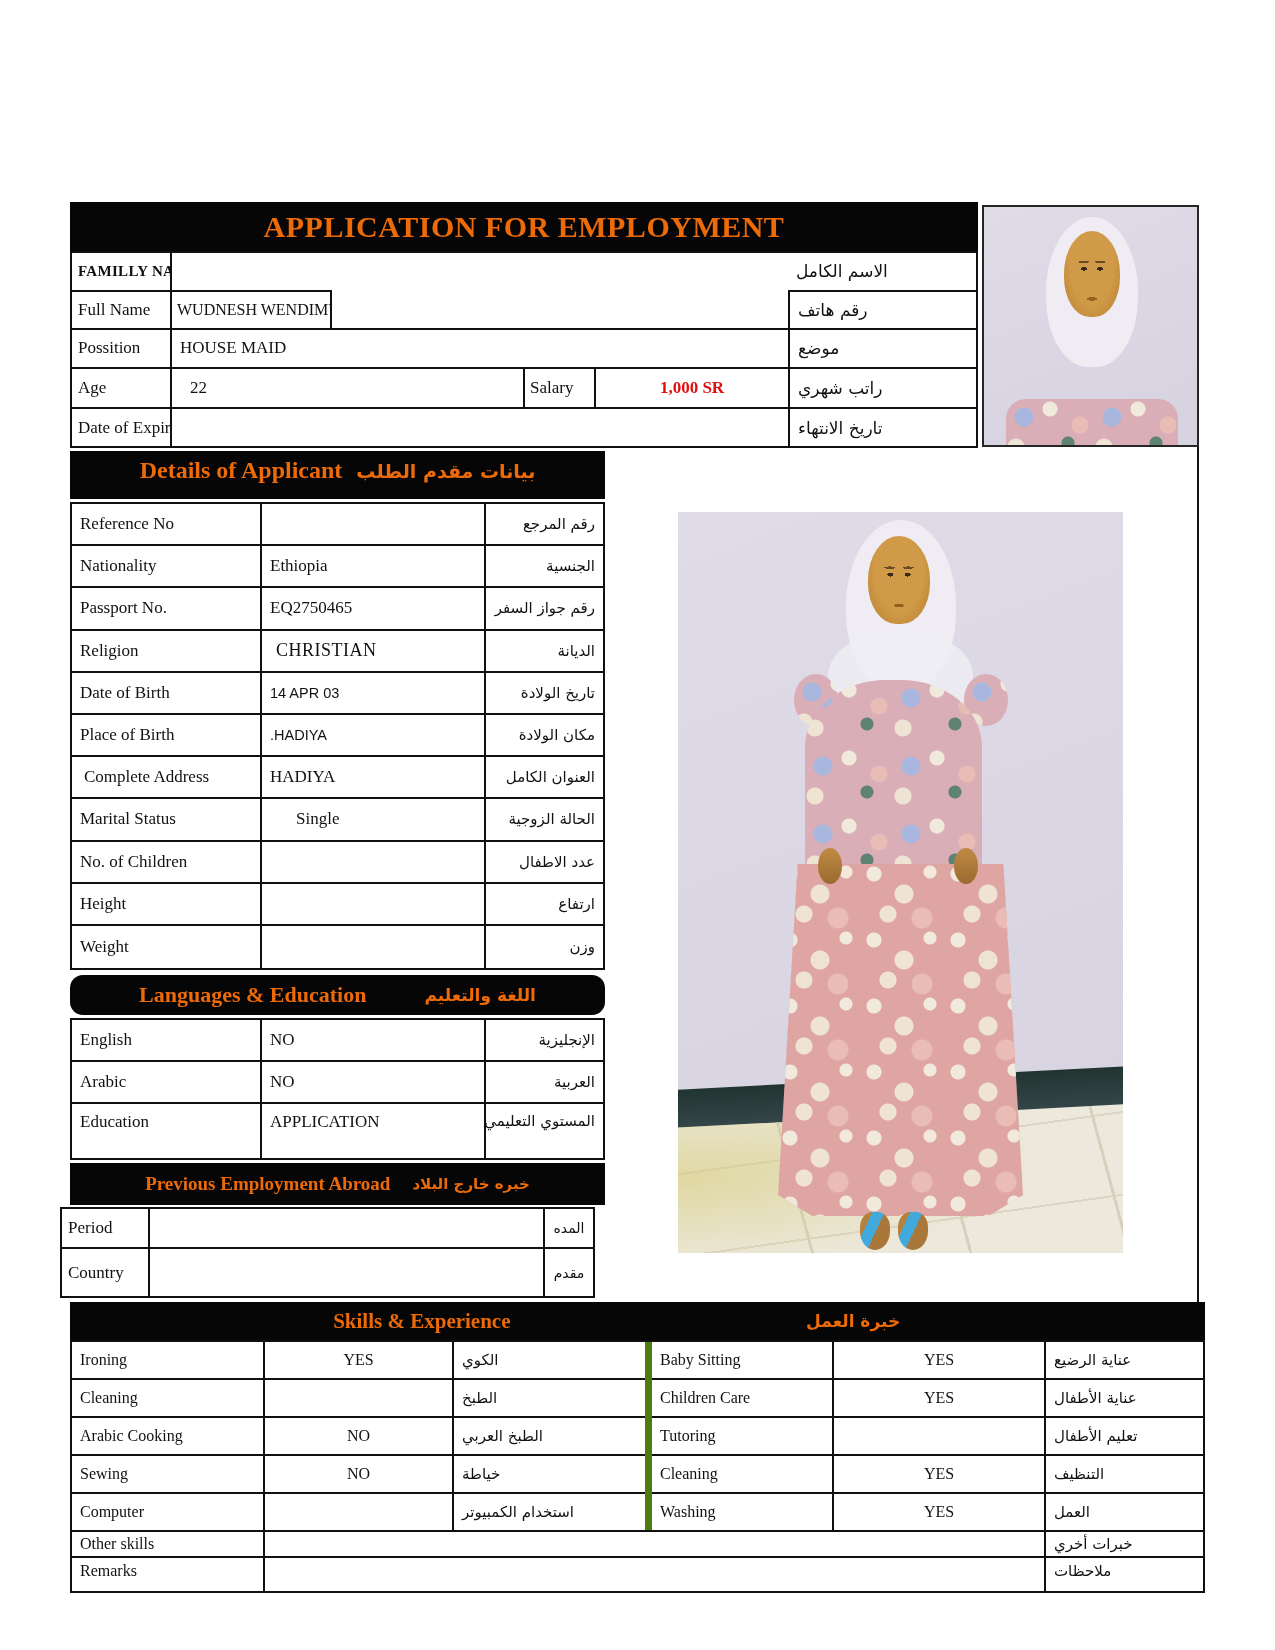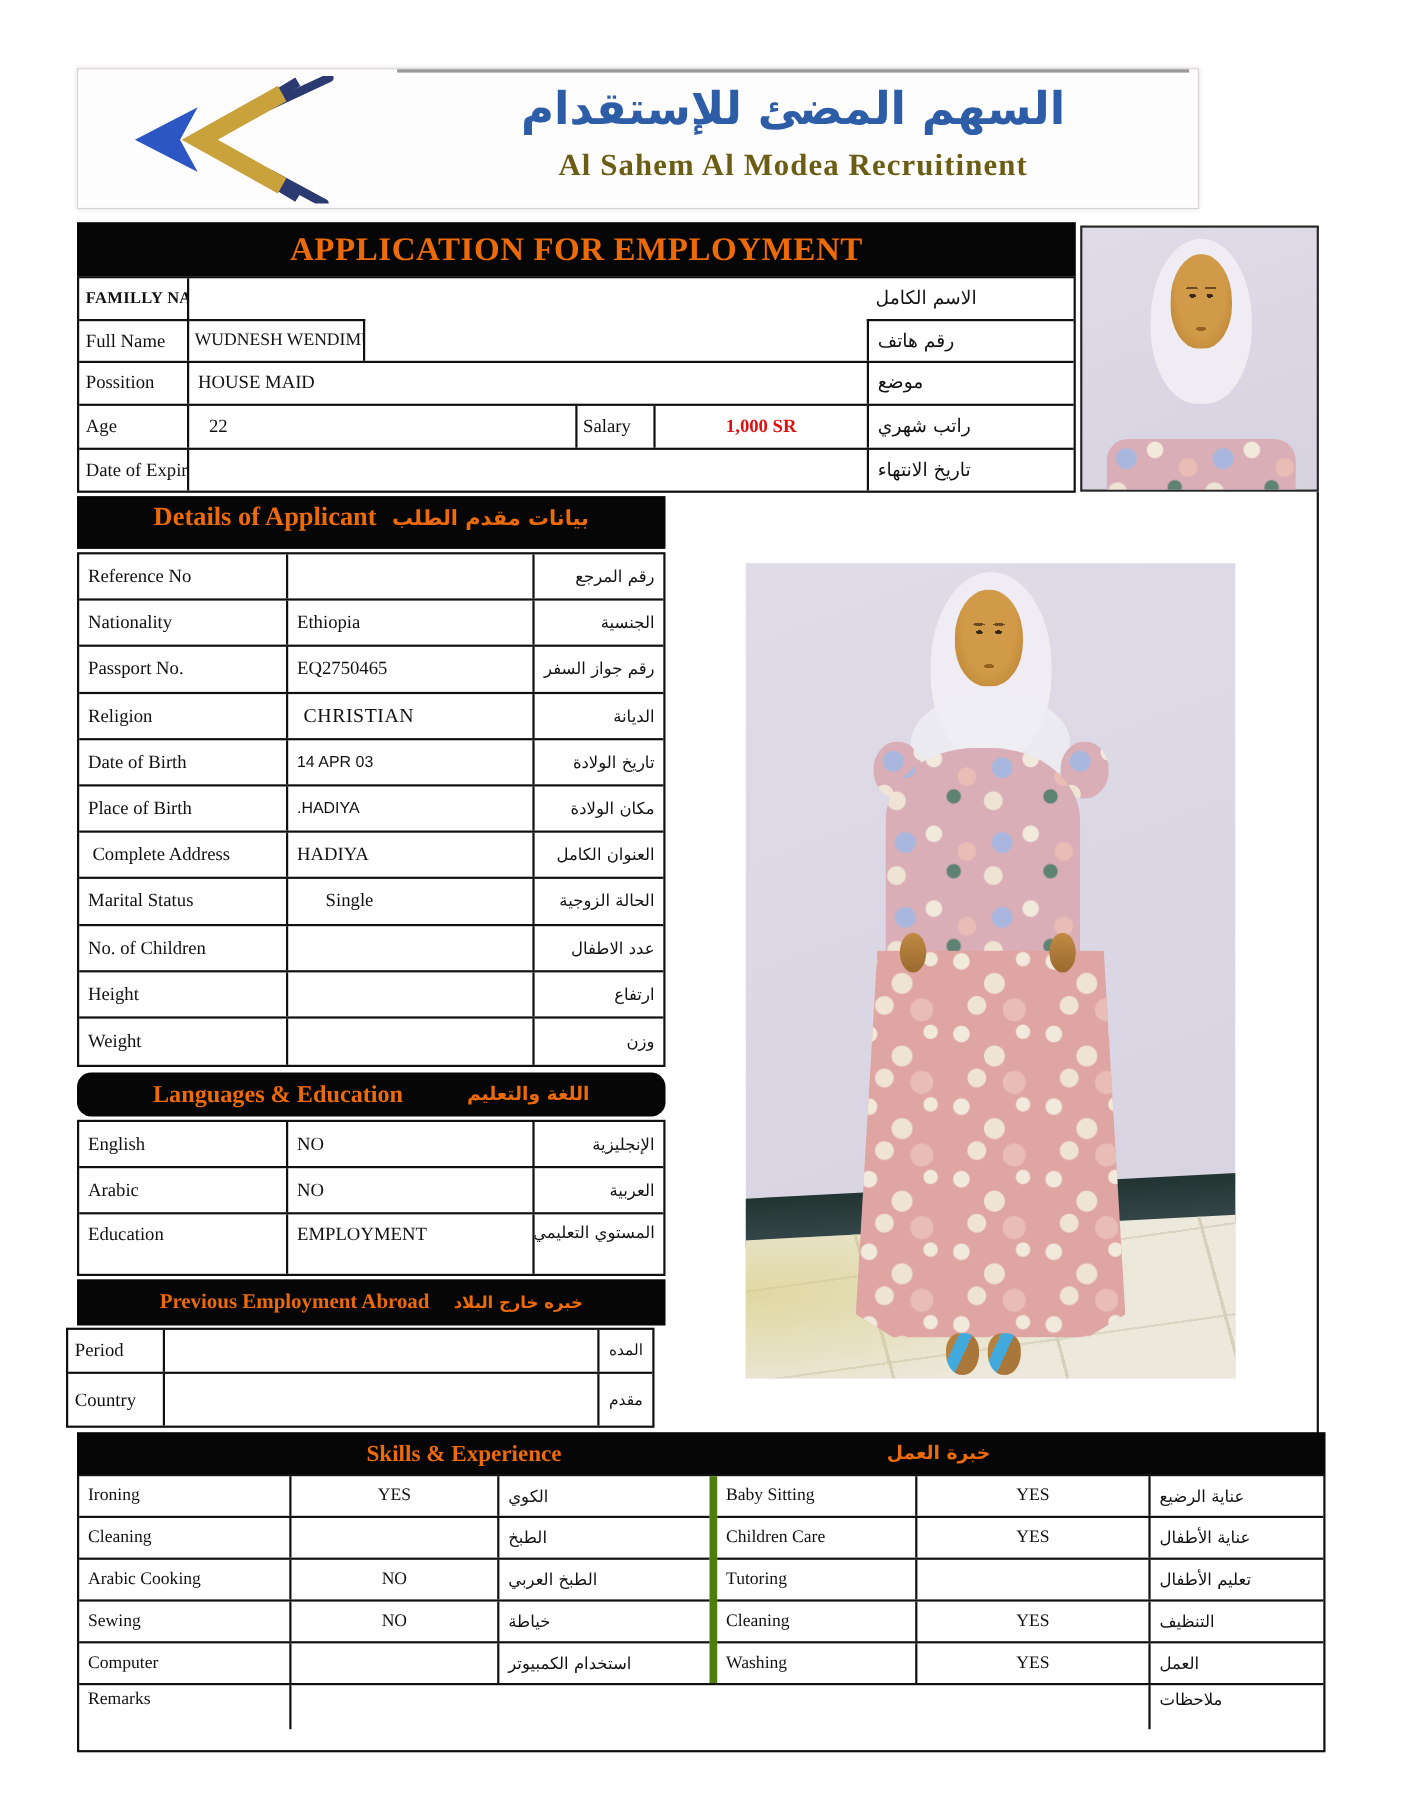--- a/index.html
+++ b/index.html
@@ -125,34 +125,20 @@
   .foot{position:absolute;width:30px;height:38px;border-radius:45% 45% 55% 55%;
       background:linear-gradient(115deg,#B5813E 26%,#41A9DC 26% 52%,#A9773A 52%);}
   .dress-strip{position:absolute;left:22px;top:192px;width:172px;height:50px;
       border-radius:20px 20px 0 0;}
 </style>
 </head>
 <body>
 
 <div class="page">
 
-  <div class="abs header-box">
-    <div class="abs header-smudge"></div>
-    <svg class="abs" style="left:28px;top:6px;width:240px;height:116px" viewBox="0 -14 240 130">
-      <path d="M150,16 L210,-12" stroke="#2C3A72" stroke-width="9" stroke-linecap="round" fill="none"></path>
-      <path d="M128,22 L160,6" stroke="#2C3A72" stroke-width="8" stroke-linecap="round" fill="none"></path>
-      <path d="M150,86 L205,116" stroke="#2C3A72" stroke-width="9" stroke-linecap="round" fill="none"></path>
-      <path d="M124,78 L156,96" stroke="#2C3A72" stroke-width="8" stroke-linecap="round" fill="none"></path>
-      <path d="M178,-8 L80,51 L178,110" stroke="#2C3A72" stroke-width="10" fill="none"></path>
-      <path d="M162,4 L78,51 L162,98" stroke="#C9A23B" stroke-width="18" fill="none"></path>
-      <polygon points="12,51 76,18 58,51 76,84" fill="#2B56C4"></polygon>
-    </svg>
-    <div class="abs logo-ar">السهم المضئ للإستقدام</div>
-    <div class="abs logo-en">Al Sahem Al Modea Recruitinent</div>
-  </div>
 
   <div class="abs banner b-app">
     <span>APPLICATION FOR EMPLOYMENT</span>
   </div>
 
   <div class="abs tbl toptable">
     <div class="row" style="height:38px">
       <div class="c lbl br bold famname">FAMILLY NAME</div>
       <div class="c" style="flex:1"></div>
       <div class="c arc">الاسم الكامل</div>
@@ -263,21 +249,21 @@
       <div class="c val">NO</div>
       <div class="c arc bl">الإنجليزية</div>
     </div>
     <div class="row bt" style="height:41px">
       <div class="c lbl br">Arabic</div>
       <div class="c val">NO</div>
       <div class="c arc bl">العربية</div>
     </div>
     <div class="row bt" style="height:56px">
       <div class="c lbl br" style="align-items:flex-start;padding-top:8px">Education</div>
-      <div class="c val" style="align-items:flex-start;padding-top:8px">EMPLOYMENT</div>
+      <div class="c val" style="align-items:flex-start;padding-top:8px">APPLICATION</div>
       <div class="c arc bl" style="align-items:flex-start;padding-top:8px">المستوي التعليمي</div>
     </div>
   </div>
 
   <div class="abs banner b-prev">
     <span>Previous Employment Abroad</span>
     <span class="ar">خبره خارج البلاد</span>
   </div>
   <div class="abs tbl p-table">
     <div class="row" style="height:39px">
@@ -362,20 +348,25 @@
           <div class="c yn">YES</div>
           <div class="c arc bl">التنظيف</div>
         </div>
         <div class="row bt" style="height:36px">
           <div class="c lbl br">Washing</div>
           <div class="c yn">YES</div>
           <div class="c arc bl">العمل</div>
         </div>
       </div>
     </div>
+    <div class="row bt s-full" style="height:29px">
+      <div class="c lbl br">Other skills</div>
+      <div class="c val"></div>
+      <div class="c arc bl">خبرات أخري</div>
+    </div>
     <div class="row bt s-full" style="height:40px">
       <div class="c lbl br" style="align-items:flex-start;padding-top:4px">Remarks</div>
       <div class="c val"></div>
       <div class="c arc bl" style="align-items:flex-start;padding-top:4px">ملاحظات</div>
     </div>
   </div>
 
 </div>
 
 </body></html>

